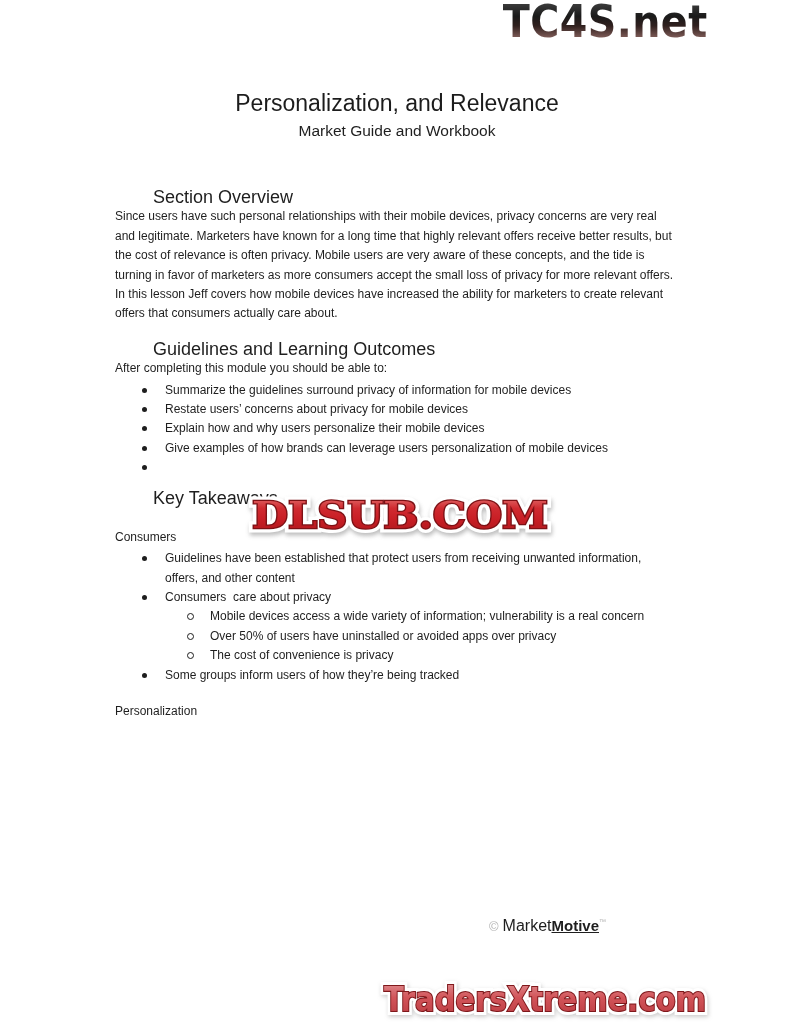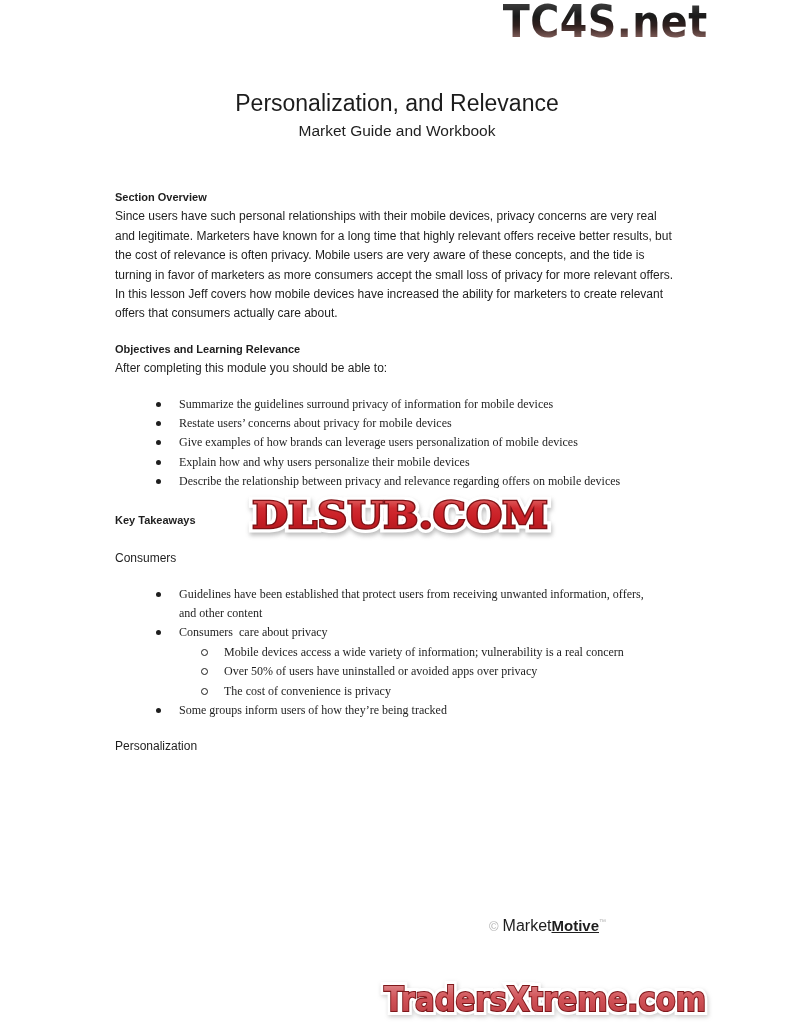--- a/index.html
+++ b/index.html
@@ -17,31 +17,31 @@
     -webkit-background-clip:text; background-clip:text; color:transparent;
     transform:scaleX(0.9); transform-origin:top right;
   }
 
   .content { position:absolute; left:115px; top:88px; width:564px; }
 
   .doc-title { font-size:23px; line-height:31px; text-align:center; color:#1c1c1c; }
   .doc-subtitle { font-size:15.5px; line-height:21px; text-align:center; margin-top:1px; }
 
   .body-text, .blist { font-size:12px; line-height:19.4px; }
-  .h-bold { font-weight:bold; font-size:11px; line-height:19.4px; }
+  .h-bold { font-weight:normal; font-size:18px; line-height:19.4px;margin-left:38px; }
   p.body-text { margin:0; }
 
   .sec-overview { margin-top:47px; }
   .obj-heading  { margin-top:16px; }
   .kt-heading   { margin-top:19px; }
   .guidelines-label { margin-top:19px; }
   .kt-list      { margin-top:20px; }
   .personalization-label { margin-top:17px; }
 
-  ul.blist { margin:16px; padding:0; list-style:none;font-family:Liberation Serif, serif; }
+  ul.blist { margin:2px; padding:0; list-style:none; }
   .li-row { display:flex; align-items:flex-start; }
   .dot {
     flex:0 0 auto; width:5px; height:5px; border-radius:50%;
     background:#1e1e1e; margin:7px 0 0 25px;
   }
   .li-text { margin-left:18px; max-width:500px; white-space:pre-wrap; }
   ul.sublist { margin:0; padding:0; list-style:none; }
   .circ {
     flex:0 0 auto; width:5px; height:5px; border-radius:50%;
     border:1px solid #1e1e1e; background:transparent; margin:6px 0 0 70px;
@@ -78,52 +78,51 @@
   <div class="content">
 
     <div class="doc-title">
       <div>Personalization, and Relevance</div>
     </div>
     <div class="doc-subtitle">Market Guide and Workbook</div>
 
     <div class="h-bold sec-overview">Section Overview</div>
     <p class="body-text">Since users have such personal relationships with their mobile devices, privacy concerns are very real and legitimate. Marketers have known for a long time that highly relevant offers receive better results, but the cost of relevance is often privacy. Mobile users are very aware of these concepts, and the tide is turning in favor of marketers as more consumers accept the small loss of privacy for more relevant offers. In this lesson Jeff covers how mobile devices have increased the ability for marketers to create relevant offers that consumers actually care about.</p>
 
-    <div class="h-bold obj-heading">Objectives and Learning Relevance</div>
+    <div class="h-bold obj-heading">Guidelines and Learning Outcomes</div>
     <div class="body-text">After completing this module you should be able to:</div>
 
     <ul class="blist">
       <li>
         <div class="li-row">
           <span class="dot"></span>
           <span class="li-text">Summarize the guidelines surround privacy of information for mobile devices</span>
         </div>
       </li>
       <li>
         <div class="li-row">
           <span class="dot"></span>
           <span class="li-text">Restate users’ concerns about privacy for mobile devices</span>
         </div>
       </li>
       <li>
         <div class="li-row">
           <span class="dot"></span>
+          <span class="li-text">Explain how and why users personalize their mobile devices</span>
+        </div>
+      </li>
+      <li>
+        <div class="li-row">
+          <span class="dot"></span>
           <span class="li-text">Give examples of how brands can leverage users personalization of mobile devices</span>
         </div>
       </li>
       <li>
         <div class="li-row">
           <span class="dot"></span>
-          <span class="li-text">Explain how and why users personalize their mobile devices</span>
-        </div>
-      </li>
-      <li>
-        <div class="li-row">
-          <span class="dot"></span>
-          <span class="li-text">Describe the relationship between privacy and relevance regarding offers on mobile devices</span>
         </div>
       </li>
     </ul>
 
     <div class="h-bold kt-heading">Key Takeaways</div>
     <div class="body-text guidelines-label">Consumers</div>
 
     <ul class="blist kt-list">
       <li>
         <div class="li-row">

